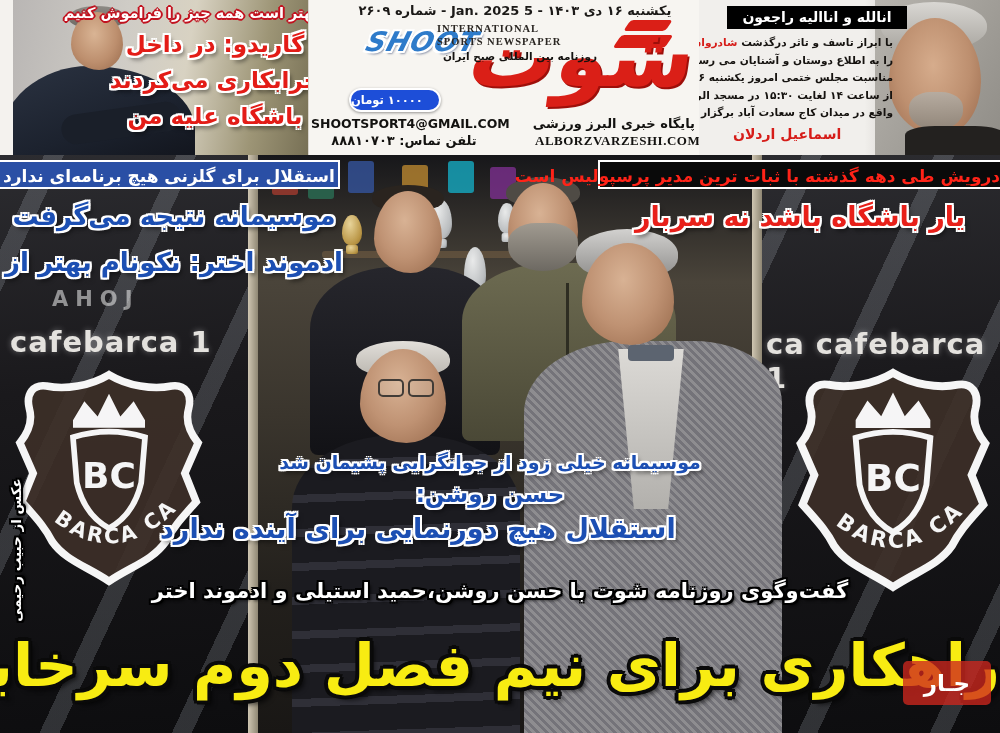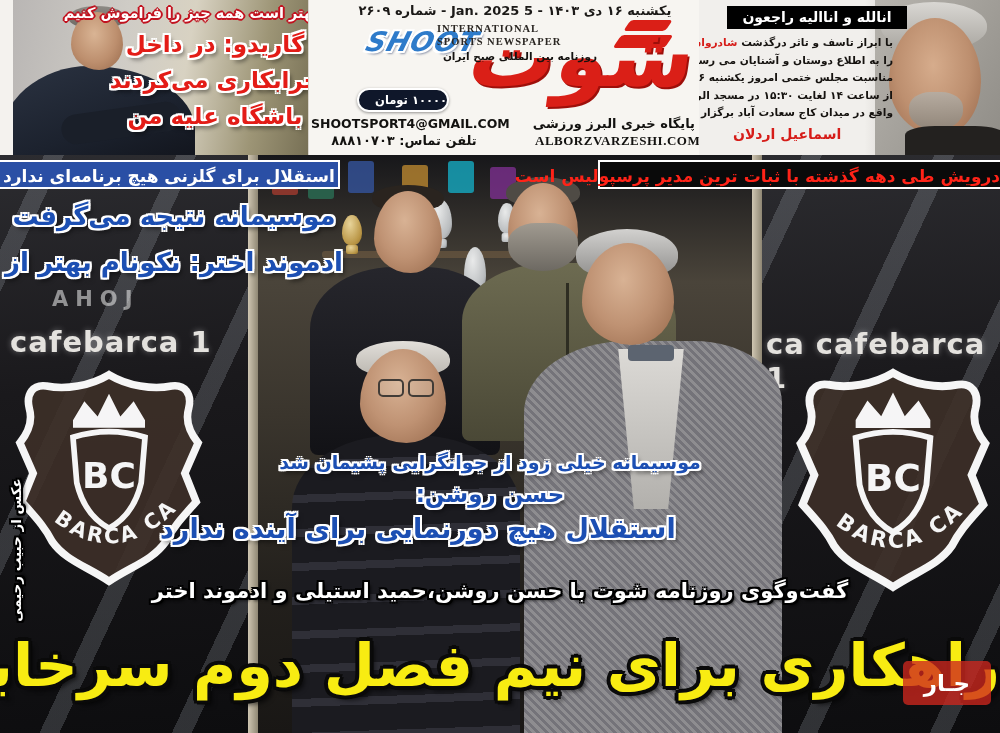--- a/index.html
+++ b/index.html
@@ -67,23 +67,23 @@
       transform:skewX(-8deg);line-height:100px;letter-spacing:-2px;
       text-shadow:2px 2px 0 #9e0f0a;}
   #logo-en{position:absolute;left:58px;top:26px;font-size:27px;font-weight:900;font-style:italic;
       color:#2e7bca;transform:skewX(-16deg);letter-spacing:1px;
       text-shadow:-2px -2px 0 #fff,2px -2px 0 #fff,-2px 2px 0 #fff,2px 2px 0 #fff,3px 3px 2px rgba(20,40,90,.45);}
   #tagline{position:absolute;left:128px;top:22px;width:160px;}
   #tagline .en{font-family:"Liberation Serif",serif;font-size:10.5px;font-weight:700;
       letter-spacing:1px;color:#2a2622;line-height:13px;}
   #tagline .fa{font-size:10.5px;font-weight:900;color:#141210;margin-top:2px;}
   .swoosh{position:absolute;background:#da1f17;border-radius:3px;transform:skewX(-34deg);}
-  #price-pill{position:absolute;left:48px;top:88px;width:88px;height:20px;background:#0f172a;
+  #price-pill{position:absolute;left:40px;top:88px;width:88px;height:20px;background:#1d4ed8;
       border:2px solid #fff;border-radius:12px;box-shadow:0 1px 3px rgba(0,0,0,.4);
-      color:#fff;font-size:11.5px;font-weight:700;text-align:right;line-height:20px;}
+      color:#fff;font-size:11.5px;font-weight:700;text-align:left;line-height:20px;}
   #contact-left{position:absolute;left:2px;top:116px;width:186px;text-align:center;}
   #contact-left .em{font-size:12.5px;font-weight:900;color:#131210;}
   #contact-left .ph{font-size:13px;font-weight:900;color:#131210;margin-top:2px;}
   #contact-right{position:absolute;left:226px;top:116px;width:160px;text-align:center;}
   #contact-right .fa{font-size:13px;font-weight:900;color:#131210;}
   #contact-right .en{font-family:Liberation Serif, serif;font-size:13px;font-weight:700;
       letter-spacing:.5px;color:#131210;margin-top:2px;}
 
   
   #photo{position:absolute;left:0;top:155px;width:1000px;height:578px;overflow:hidden;
@@ -298,20 +298,21 @@
     </div>
 
     <div id="strip-left" class="strip rtl nowrap">استقلال برای گلزنی هیچ برنامه‌ای ندارد</div>
     <div id="strip-right" class="strip rtl nowrap">درویش طی دهه گذشته با ثبات ترین مدیر پرسپولیس است</div>
 
     <div id="hl-left" class="rtl ow">
       <div class="nowrap">موسیمانه نتیجه می‌گرفت</div>
       <div class="nowrap">ادموند اختر: نکونام بهتر از</div>
     </div>
     <div id="hl-right" class="rtl ow">
+      <div class="nowrap">یار باشگاه باشد نه سربار</div>
     </div>
 
     <div id="center-kicker" class="rtl nowrap ow">موسیمانه خیلی زود از جوانگرایی پشیمان شد</div>
     <div id="center-speaker" class="rtl nowrap ow">حسن روشن:</div>
     <div id="center-headline" class="rtl nowrap ow">استقلال هیچ دورنمایی برای آینده ندارد</div>
 
     <div id="bottom-kicker" class="rtl nowrap obk">گفت‌وگوی روزنامه شوت با حسن روشن،حمید استیلی و ادموند اختر</div>
     <div id="main-headline" class="rtl nowrap obk3">راهکاری برای نیم فصل دوم سرخابی ها</div>
 
     <div id="photo-credit" class="rtl nowrap obk">عکس از حبیب رحیمی</div>

